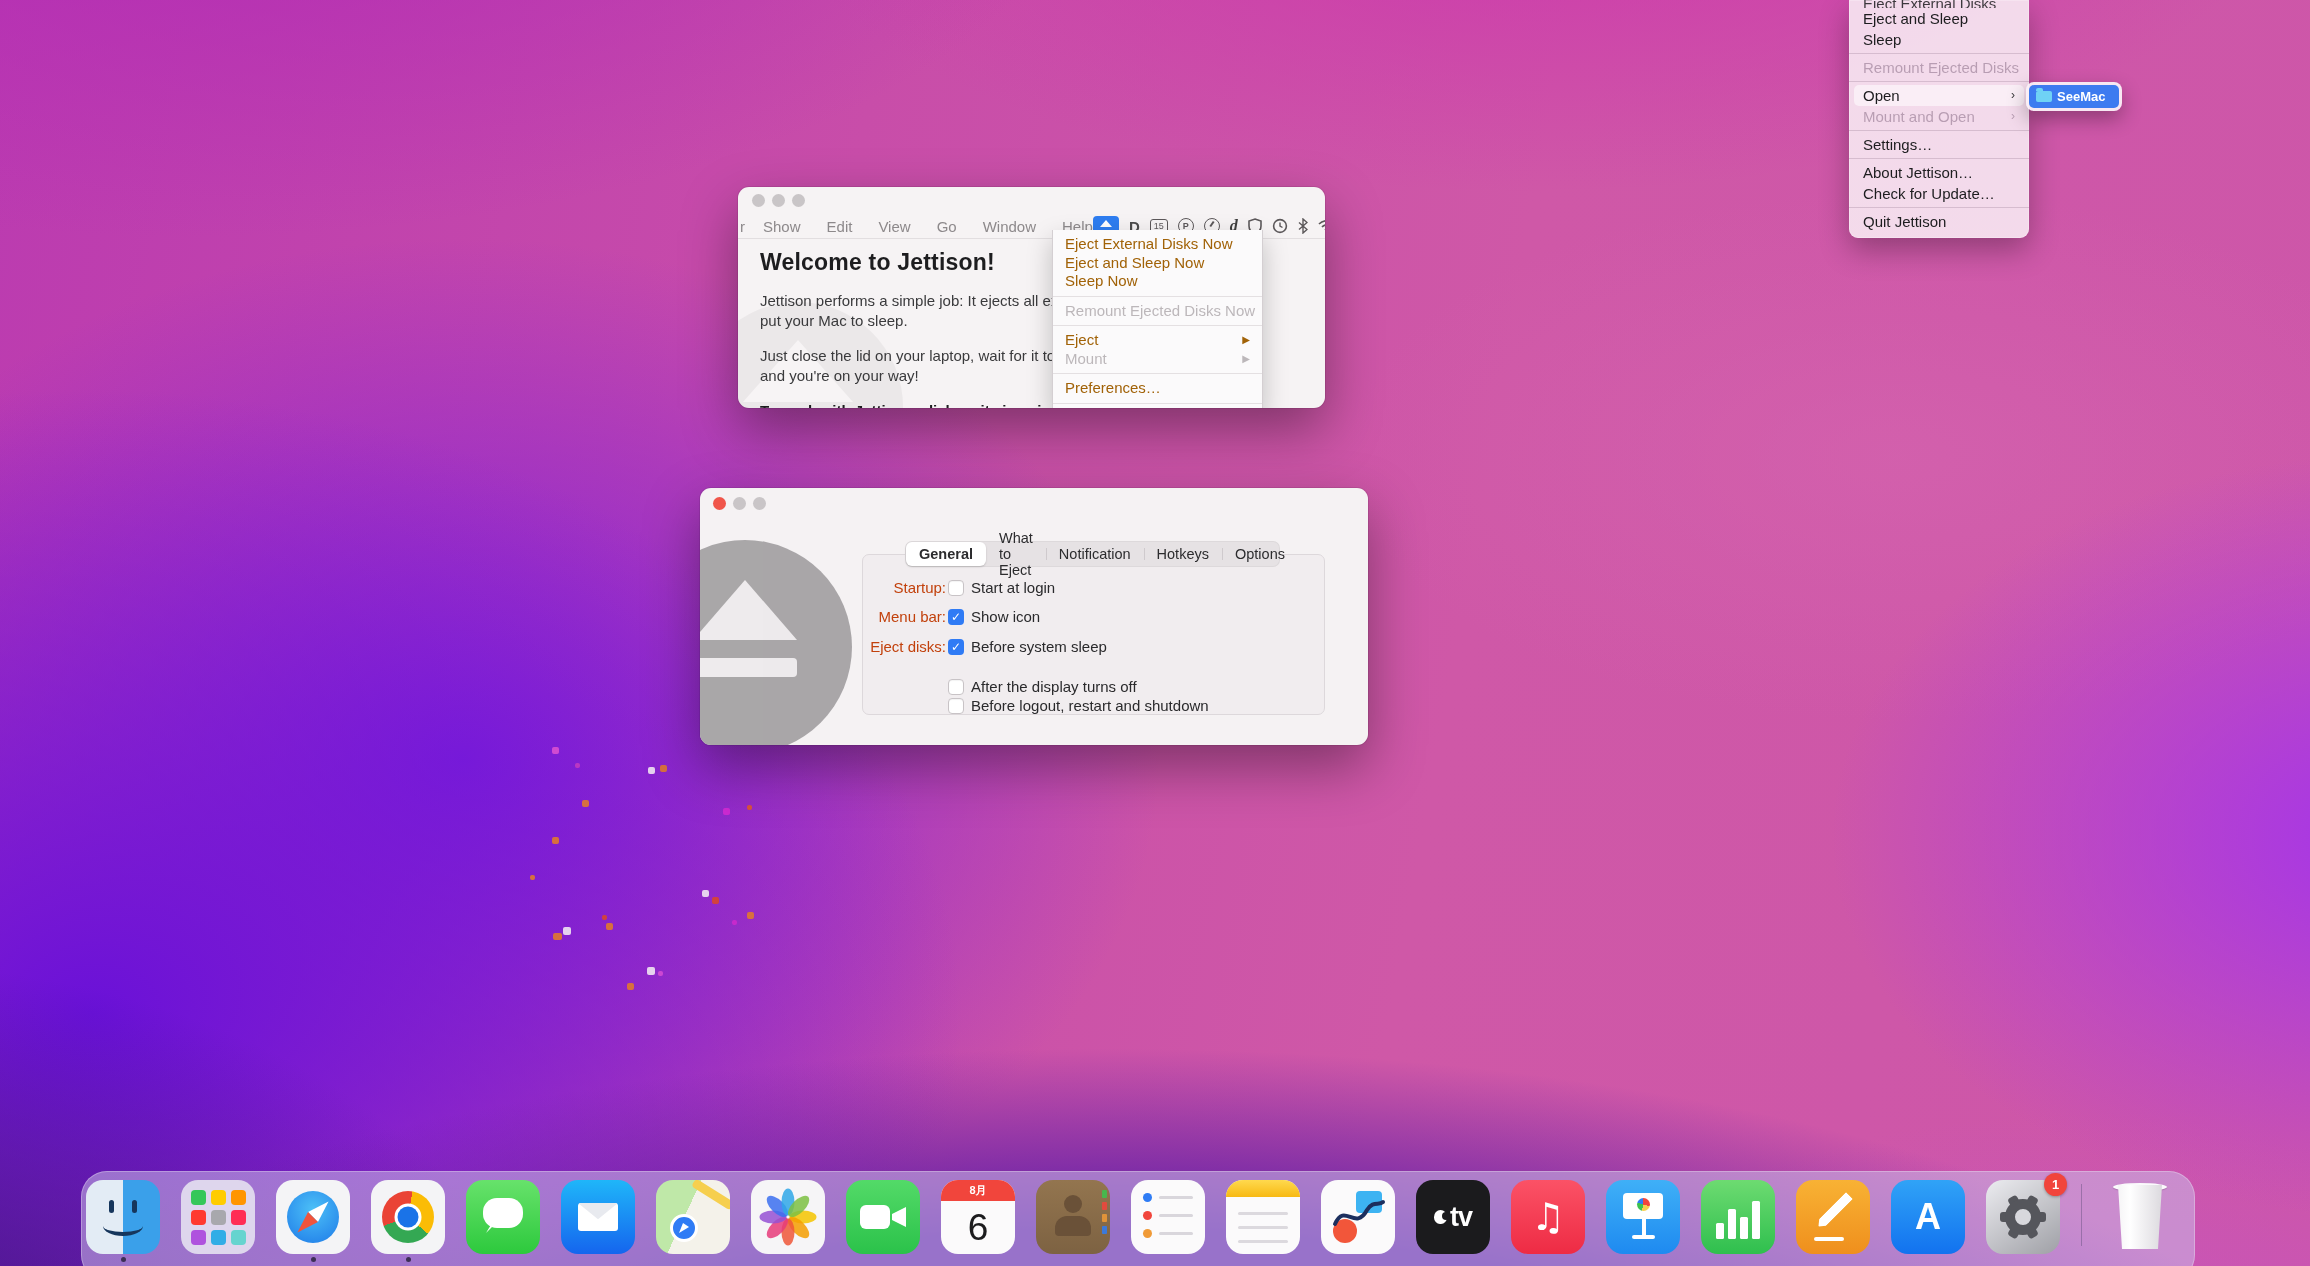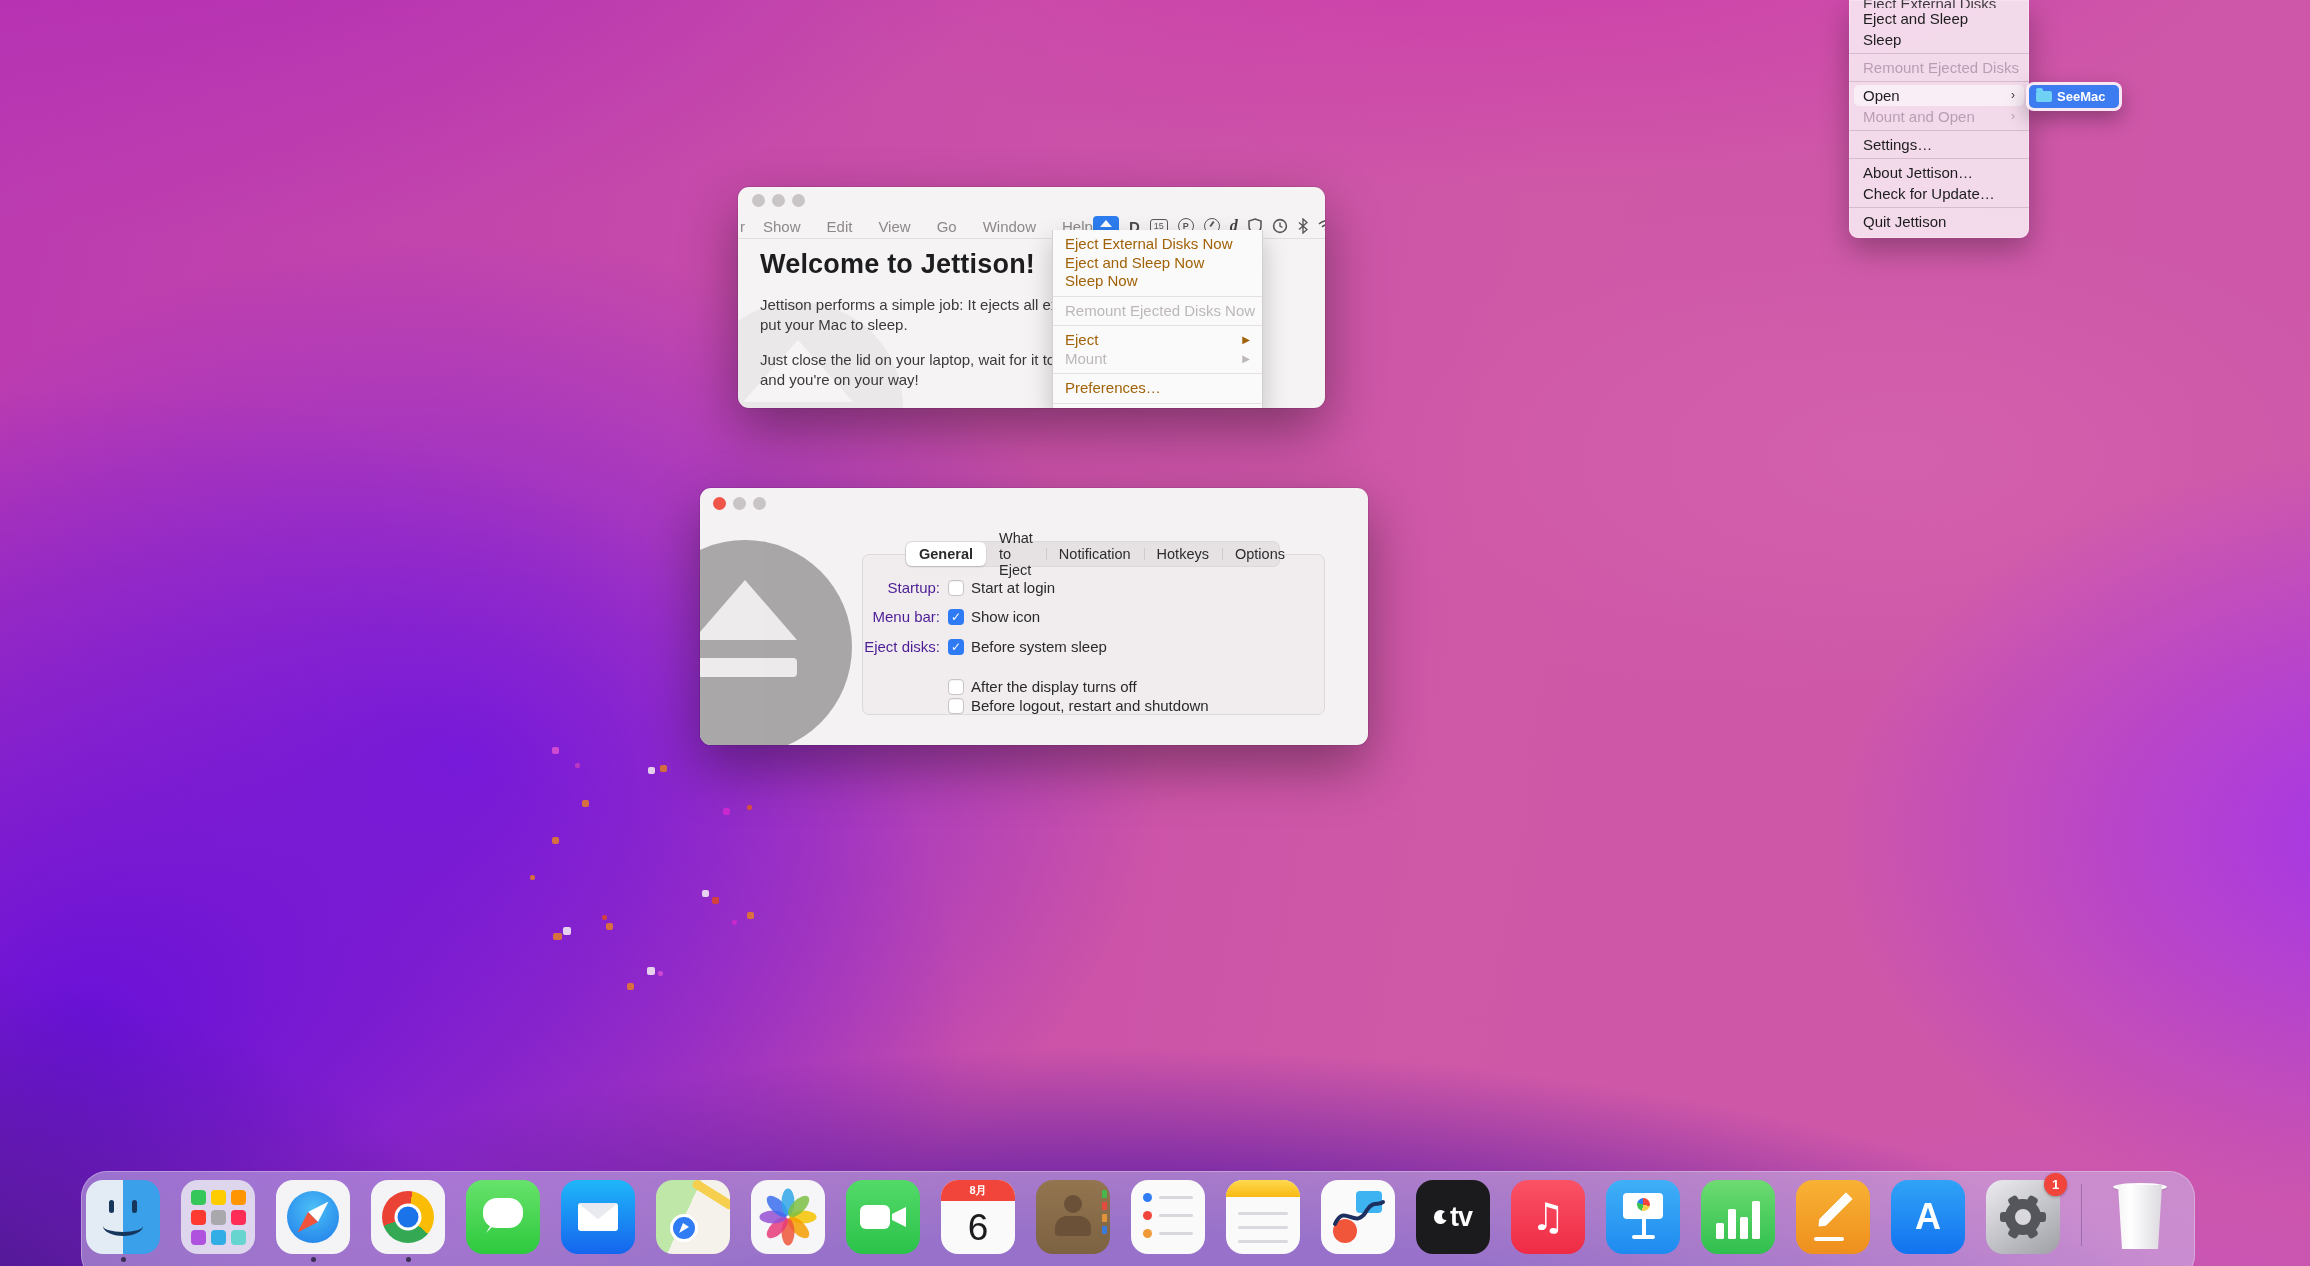--- a/index.html
+++ b/index.html
@@ -45,21 +45,21 @@
   .x-cp { width:16px; height:16px; border:1.6px solid #5c585a; border-radius:50%; font-size:9px; font-weight:bold; display:flex; align-items:center; justify-content:center; color:#5c585a; }
   .x-gauge { width:16px; height:16px; border:1.6px solid #5c585a; border-radius:50%; position:relative; }
   .x-gauge::after { content:""; position:absolute; left:6px; top:2px; width:2px; height:6px; background:#5c585a; transform:rotate(35deg); }
   .x-it-d { font-family:"Liberation Serif","DejaVu Serif",serif; font-style:italic; font-weight:bold; font-size:16px; color:#3e3e3e; }
   .wm { position:absolute; border-radius:50%; background:#9f9c9e; }
   .wm .tri { position:absolute; left:50%; transform:translateX(-50%); width:0; height:0; }
   .wm .bar { position:absolute; left:50%; transform:translateX(-50%); background:#edeaec; border-radius:4px; }
   #welcome .wm { left:-45px; top:115px; width:210px; height:210px; opacity:.12; }
   #welcome .wm .tri { top:38px; border-left:55px solid transparent; border-right:55px solid transparent; border-bottom:62px solid #fff; }
   #welcome .content { position:absolute; left:22px; top:62px; width:450px; color:#2a2a2a; }
-  #welcome h1 { font-size:27px; font-weight:bold; letter-spacing:.2px; margin-bottom:15px; color:#1d1d1f; }
+  #welcome h1 { font-size:23px; font-weight:bold; letter-spacing:.2px; margin-bottom:15px; color:#1d1d1f; }
   #welcome p { font-size:15px; line-height:20px; margin-bottom:15px; color:#3a3a3c; }
   #welcome p.b { font-weight:bold; color:#1d1d1f; }
 
   
   #wmenu { position:absolute; left:314px; top:43px; width:211px; background:#fbfafb;
       border:1px solid #d4cfd2; border-top:none; box-shadow:0 10px 24px rgba(0,0,0,.22); padding-top:5px; }
   #wmenu .mi { font-size:15px; line-height:18.5px; padding:0 12px; color:#a16207; white-space:nowrap; display:flex; align-items:center; }
   #wmenu .mi.dis { color:#bcb7ba; }
   #wmenu .mi .arr { margin-left:auto; font-size:10px; }
   #wmenu .sep { height:1px; background:#e4e0e2; margin:5px 0; }
@@ -73,21 +73,21 @@
   #prefs .wm .bar { top:118px; width:104px; height:19px; }
   #prefs .tabbox { position:absolute; left:162px; top:66px; width:463px; height:161px; background:#f1edef;
       border:1px solid #ddd8db; border-radius:7px; }
   #prefs .tabs { position:absolute; left:205px; top:53px; width:375px; height:26px; background:#e6e2e4;
       border-radius:7px; display:flex; align-items:stretch; padding:1px; box-shadow:inset 0 0 0 1px rgba(0,0,0,.04); }
   #prefs .tab { font-size:14.5px; color:#2c2c2e; display:flex; align-items:center; justify-content:center; padding:0 13px; position:relative; }
   #prefs .tab.sel { background:#fff; border-radius:6px; box-shadow:0 1px 2px rgba(0,0,0,.18); font-weight:bold; }
   #prefs .tab + .tab:not(.sel)::before { content:""; position:absolute; left:0; top:6px; bottom:6px; width:1px; background:#cfcacd; }
   #prefs .tab.sel + .tab::before { display:none; }
   .frow { position:absolute; display:flex; align-items:center; font-size:15px; color:#2a2a2c; }
-  .frow .lab { position:absolute; right:100%; margin-right:8px; white-space:nowrap; color:#4c1d95; }
+  .frow .lab { position:absolute; right:100%; margin-right:2px; white-space:nowrap; color:#c2410c; }
   .cb { width:16px; height:16px; border-radius:4px; margin-right:7px; flex:none; }
   .cb.off { background:#fff; border:1px solid #c8c3c6; box-shadow:inset 0 1px 1px rgba(0,0,0,.05); }
   .cb.on { background:#2f7bf5; color:#fff; font-size:12px; font-weight:bold; display:flex; align-items:center; justify-content:center; }
 
   
   #smenu { position:absolute; left:1849px; top:0; width:180px; background:rgba(247,233,242,.9);
       border-radius:0 0 9px 9px; box-shadow:0 12px 30px rgba(0,0,0,.3), 0 0 0 1px rgba(255,255,255,.25) inset; padding-bottom:6px; }
   #smenu .mi { font-size:15px; line-height:21px; padding:0 14px; color:#1d1d1f; white-space:nowrap; display:flex; align-items:center; }
   #smenu .mi.clip { height:8px; overflow:hidden; line-height:8px; opacity:.85; }
   #smenu .mi.dis { color:rgba(70,40,70,.34); }

